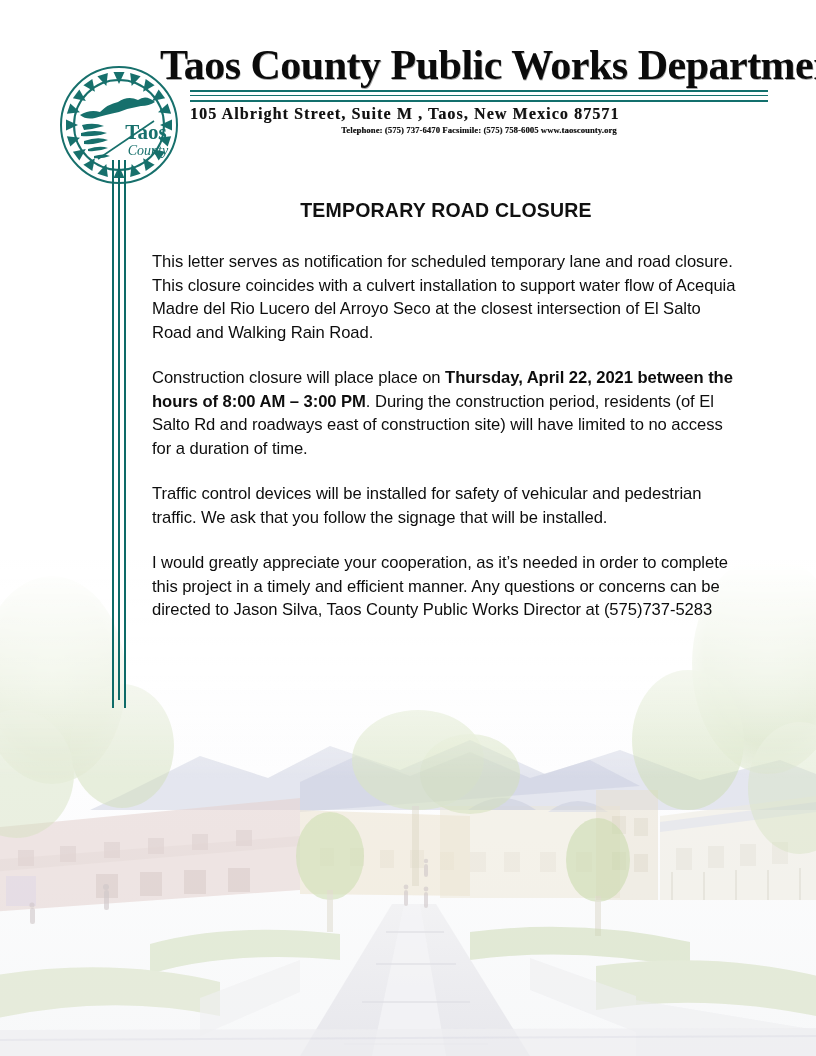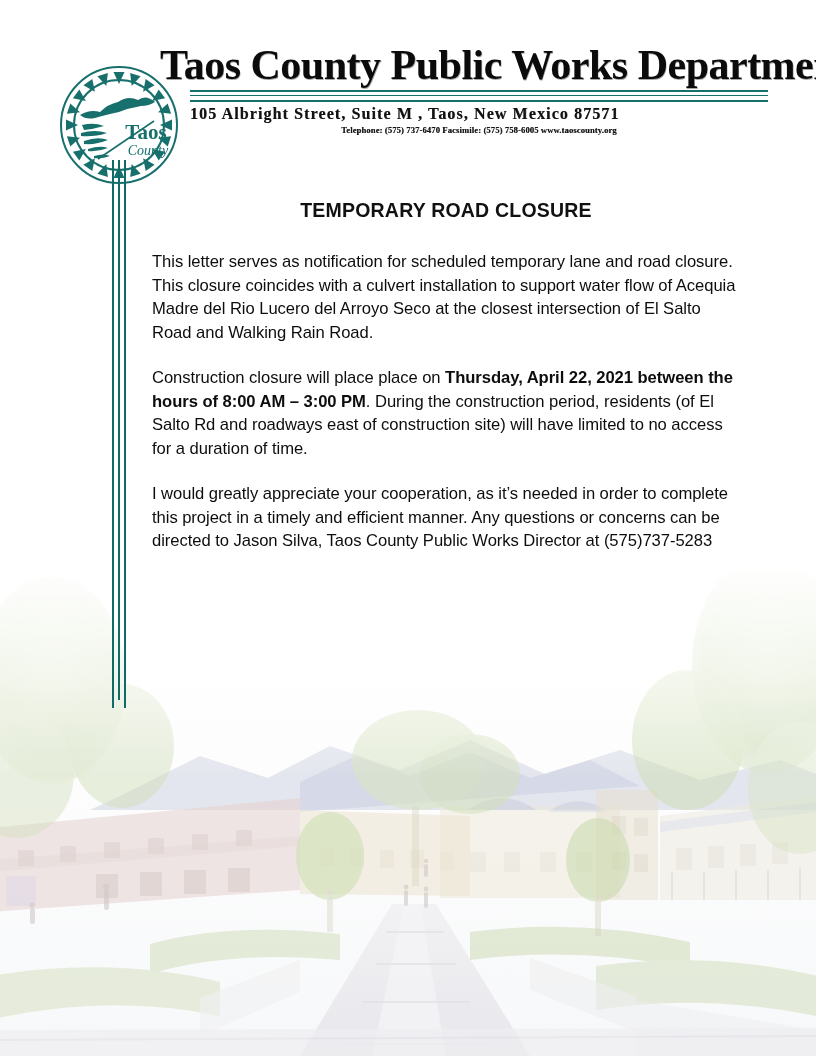--- a/index.html
+++ b/index.html
@@ -428,19 +428,20 @@
       <span class="ln">TEMPORARY ROAD CLOSURE</span>
     </div>
 
     <div class="body-copy">
 
       <p class="para">This letter serves as notification for scheduled temporary lane and road closure. This closure coincides with a culvert installation to support water flow of Acequia Madre del Rio Lucero del Arroyo Seco at the closest intersection of El Salto Road and Walking Rain Road.</p>
 
       <p class="para"><span>Construction closure will place place on </span><b>Thursday, April 22, 2021 between the hours of 8:00 AM – 3:00 PM</b><span>. During the construction period, residents (of El Salto Rd and roadways east of construction site) will have limited to no access for a duration of time.</span></p>
 
 
+      <p class="para">Traffic control devices will be installed for safety of vehicular and pedestrian traffic. We ask that you follow the signage that will be installed.</p>
 
       <p class="para">I would greatly appreciate your cooperation, as it’s needed in order to complete this project in a timely and efficient manner.  Any questions or concerns can be directed to Jason Silva, Taos County Public Works Director at (575)737-5283</p>
 
     </div>
   </div>
 
 </div>
 
 </body></html>

